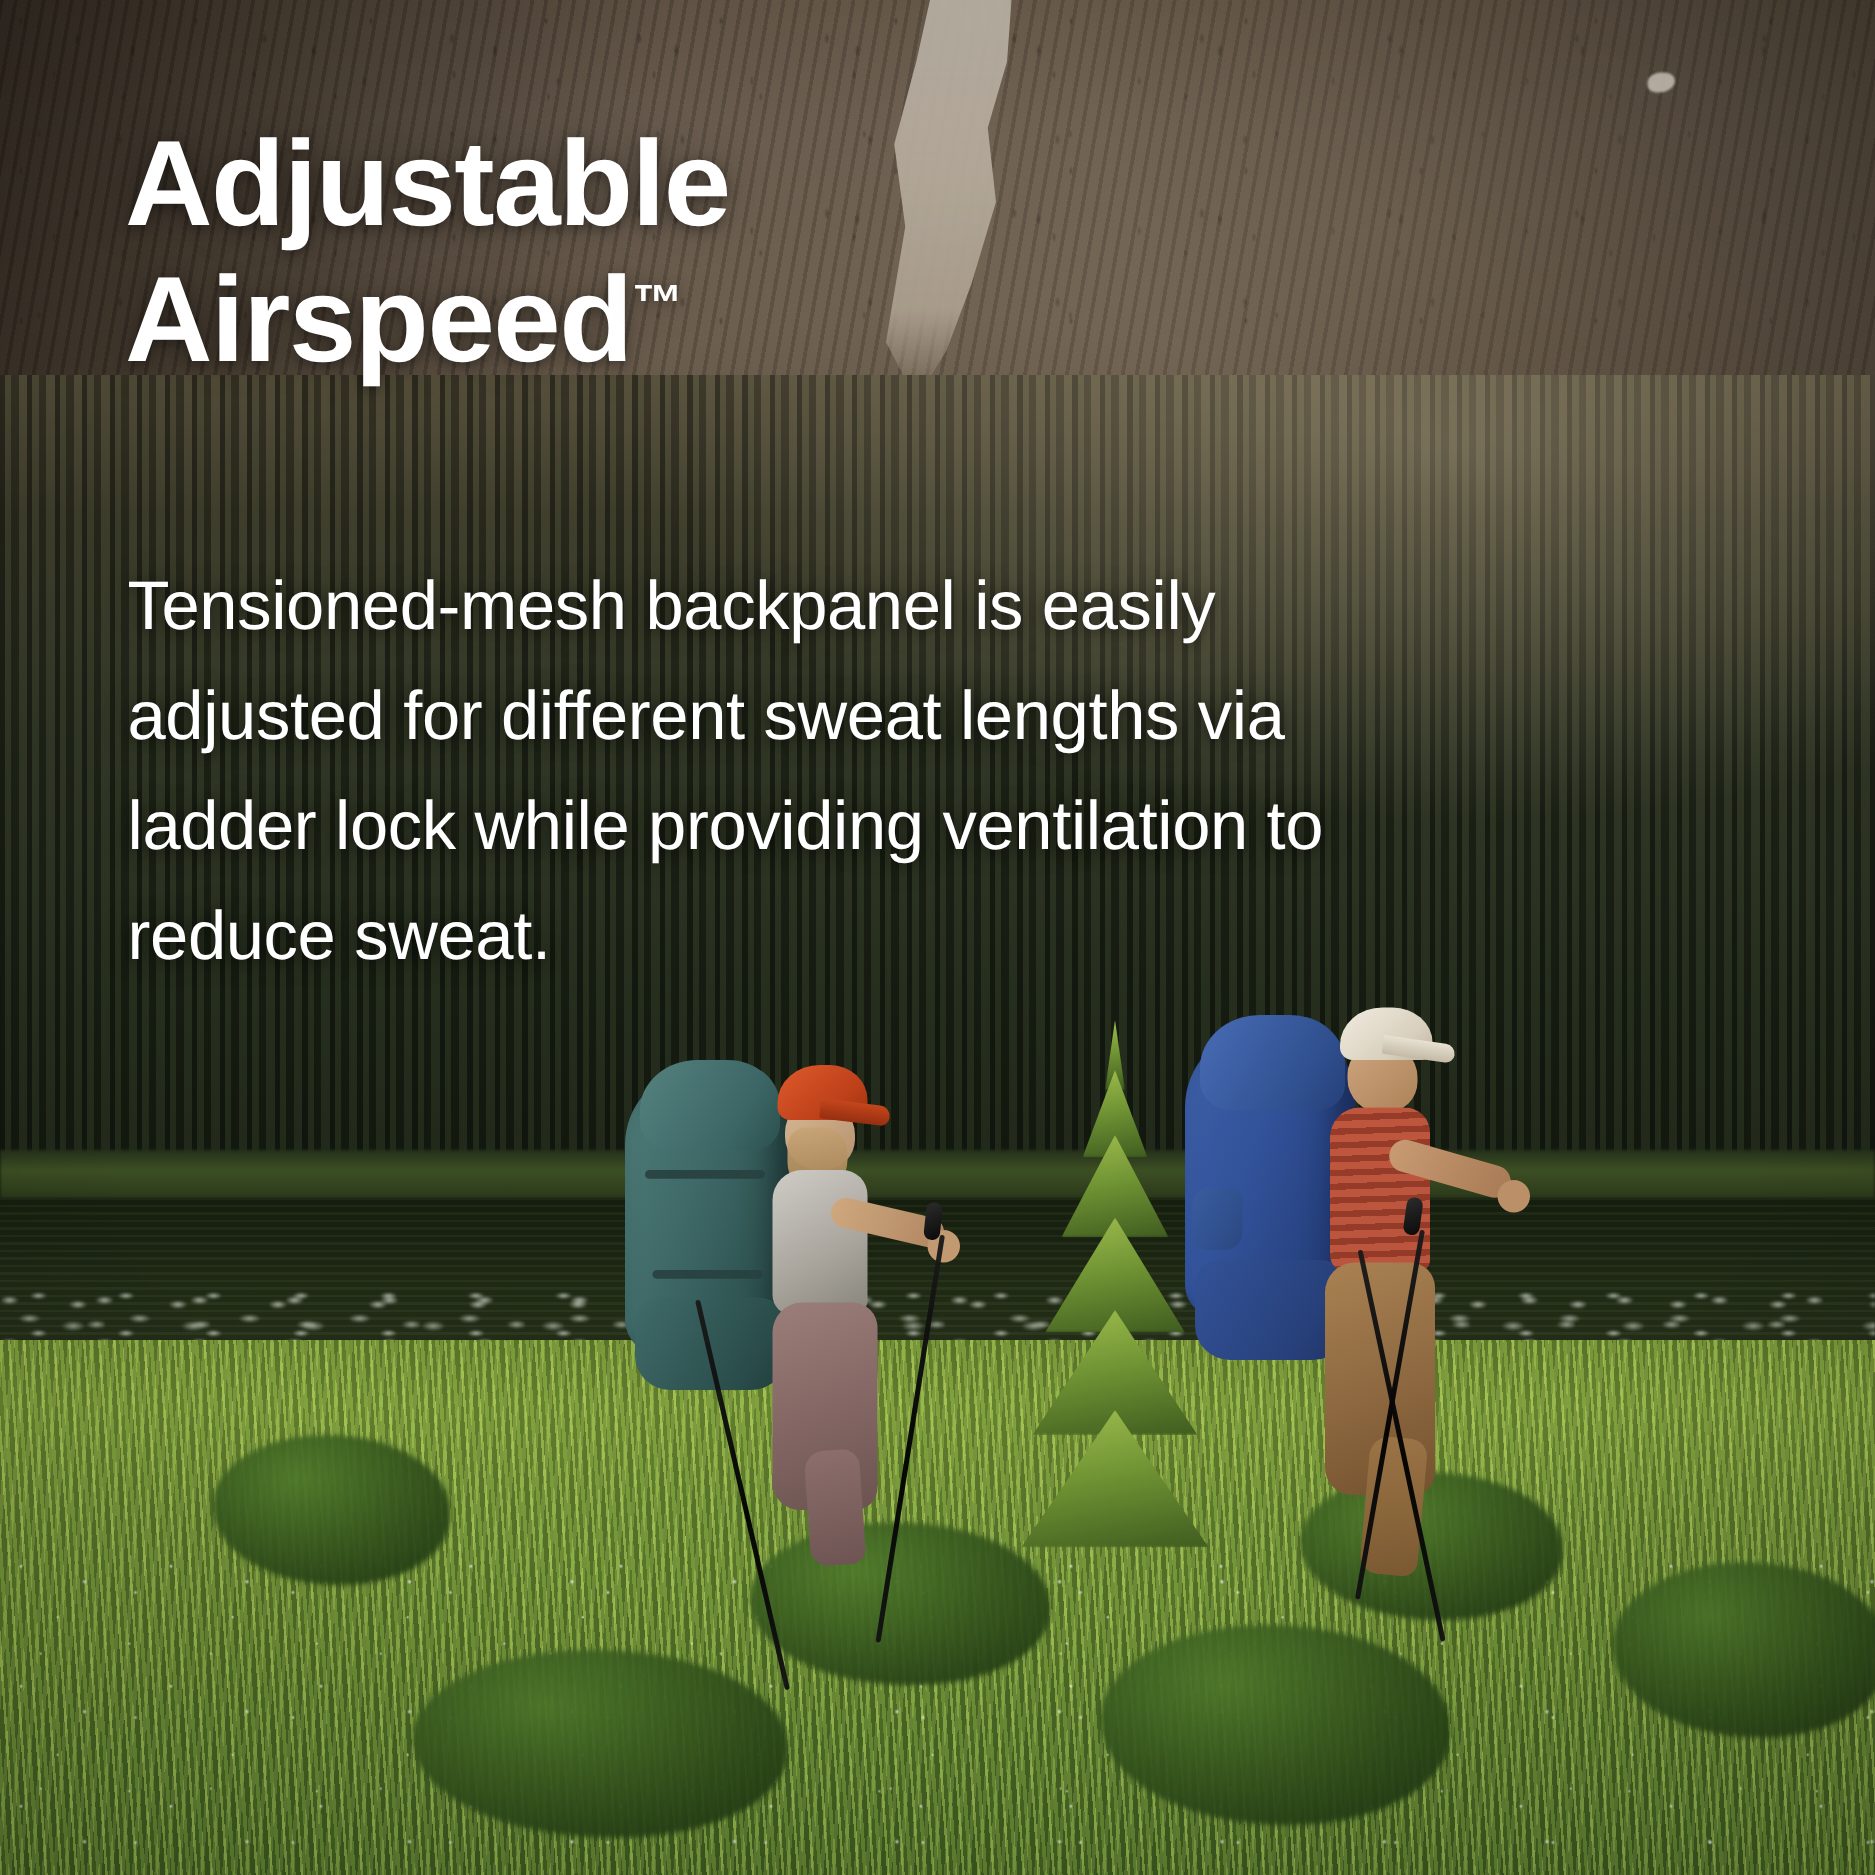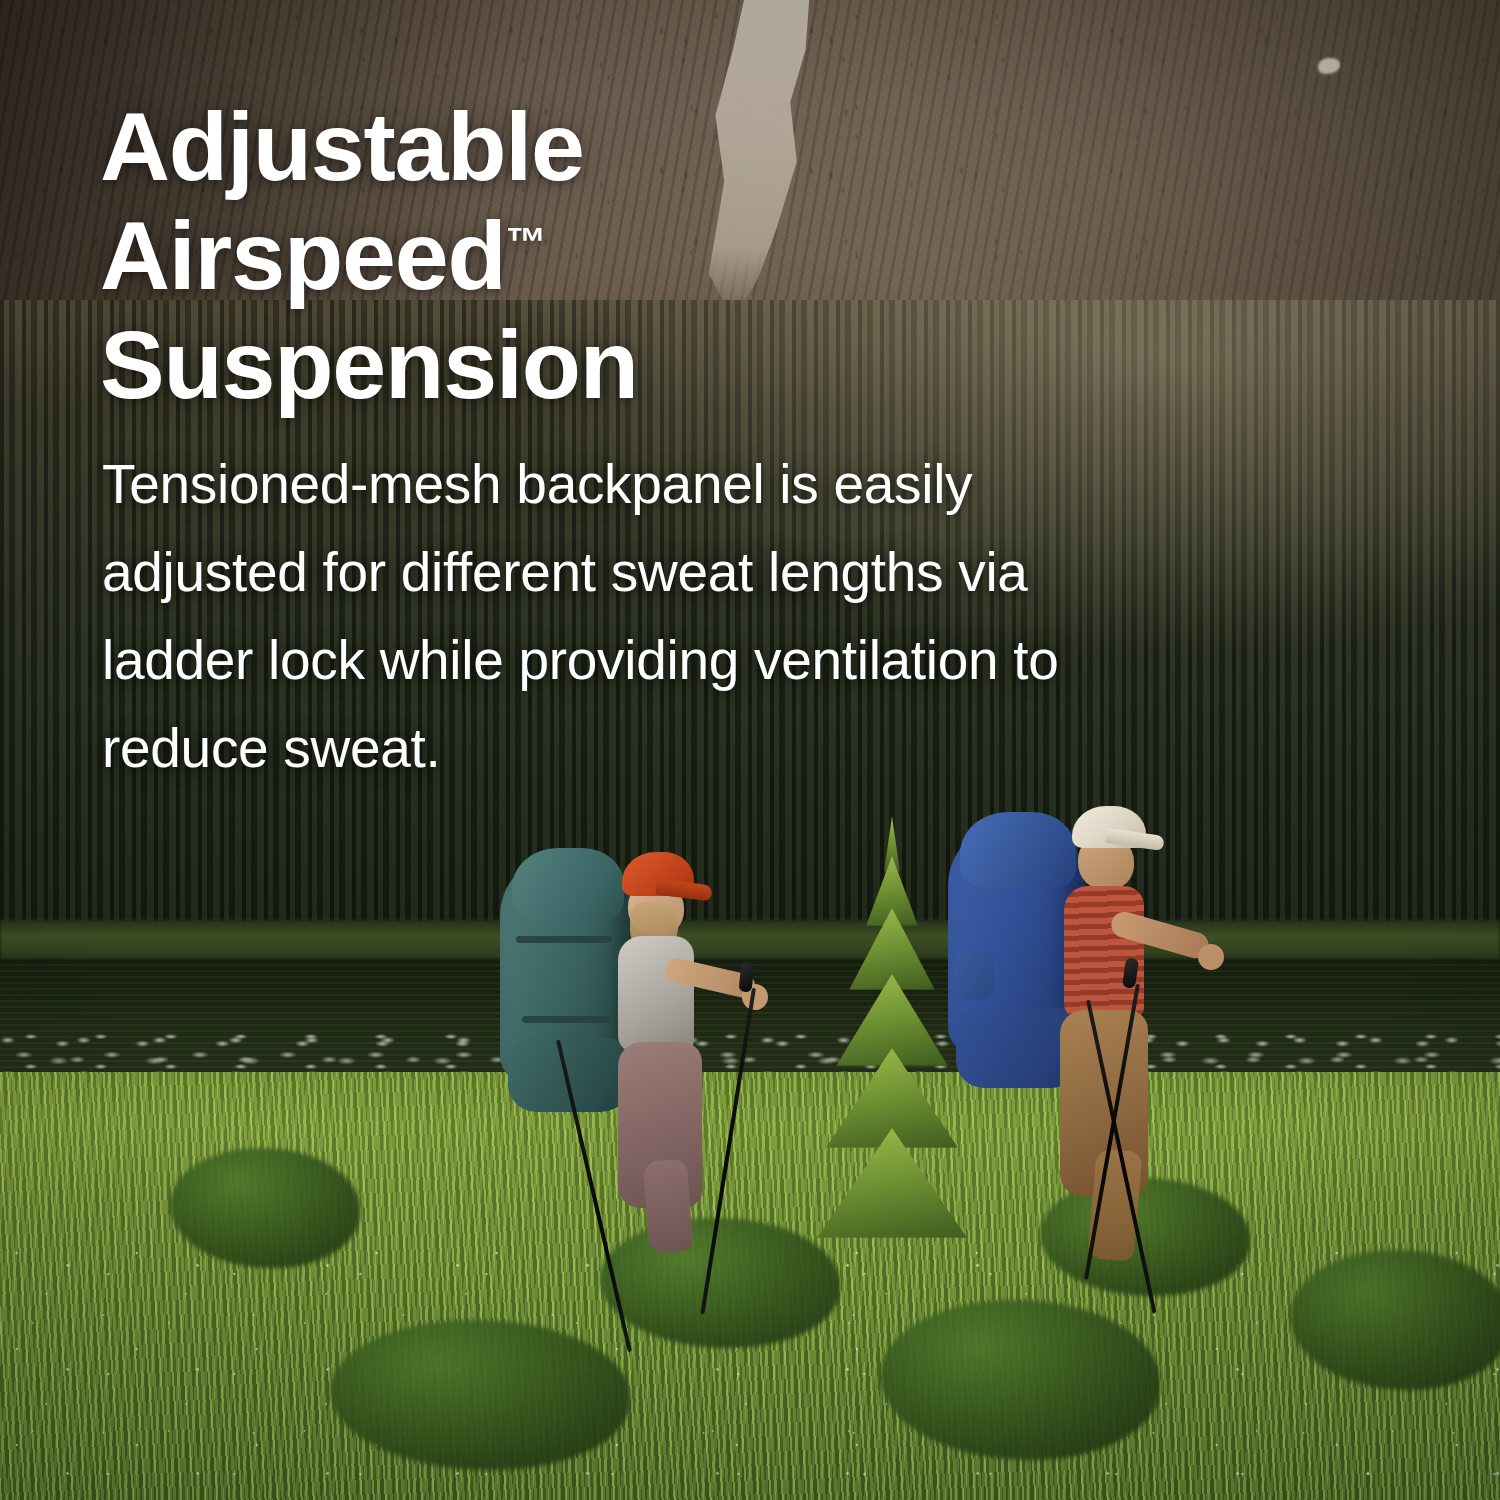--- a/index.html
+++ b/index.html
@@ -455,18 +455,18 @@
 
     <div class="pole-grip" style="left:1124px; top:958px; transform:rotate(8deg);"></div>
     <div class="pole" style="left:1136px; top:984px; height:300px; transform:rotate(10deg); transform-origin:top center;"></div>
     <div class="pole" style="left:1086px; top:1000px; height:320px; transform:rotate(-12deg); transform-origin:top center;"></div>
 
     <div id="grade"></div>
   </div>
 
   <div id="copy">
 
-    <h1 id="headline"><span>Adjustable</span><br><span>Airspeed</span><span class="tm">™</span><br><span>Suspension</span></h1>
+    <h1 id="headline"><span>Adjustable</span><br><span>Airspeed</span><span class="tm">™</span><br></h1>
 
     <p id="subcopy">Tensioned-mesh backpanel is easily adjusted for different sweat lengths via ladder lock while providing ventilation to reduce sweat.</p>
   </div>
 
 </div>
 
 </body></html>

